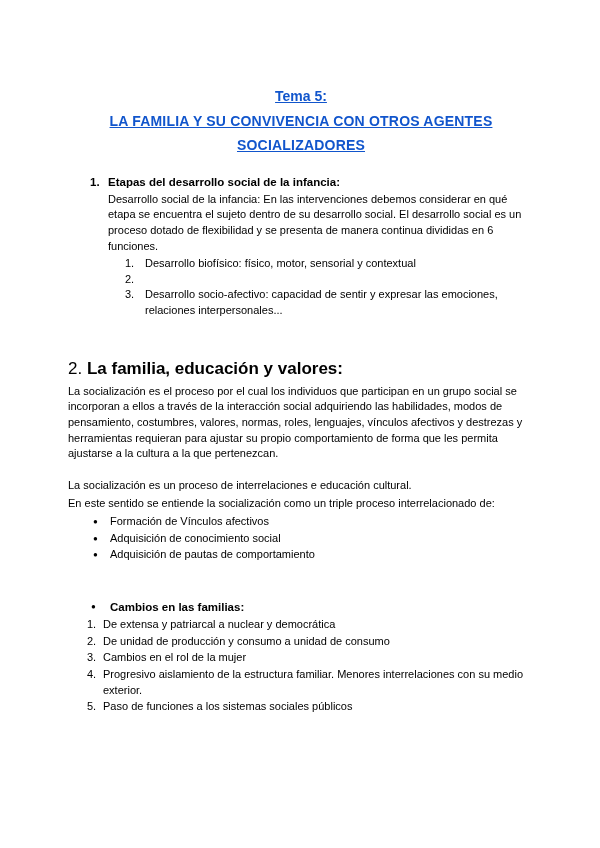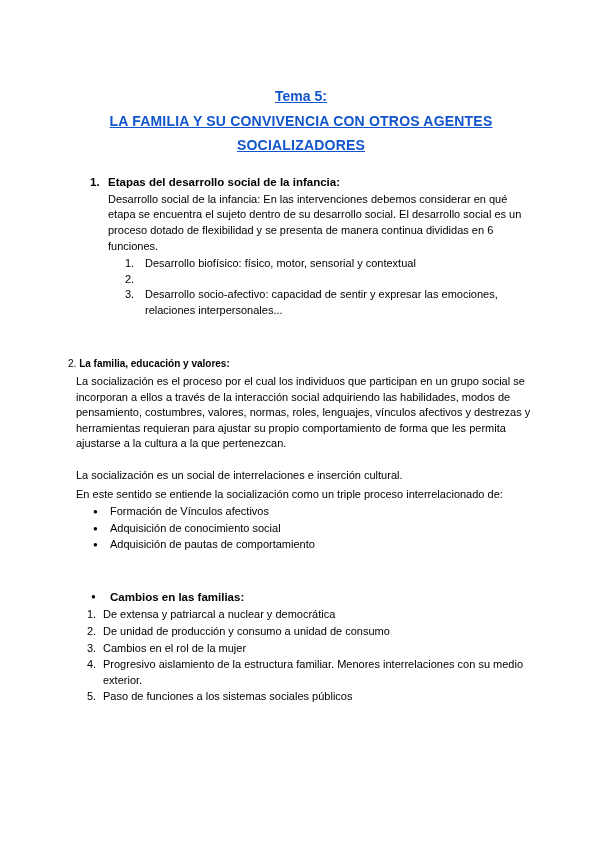--- a/index.html
+++ b/index.html
@@ -43,24 +43,24 @@
   .num-list { margin-top: 2px; }
   .num-item {
     display: flex;
     padding-left: 57px;
   }
   .num-item .num { width: 20px; flex: 0 0 20px; }
   .num-item .txt { flex: 1; }
   .sec2 { margin-top: 38px; }
   .sec2-heading {
     font-weight: bold;
-    font-size: 10px;
+    font-size: 17px;
   }
   .sec2-heading .num { font-weight: normal; }
-  .sec2 p { margin: 3px 0 0 8px; }
+  .sec2 p { margin: 3px 0 0 0; }
   .spaced { margin-top: 16px !important; }
   .bullet-list { margin-top: 2px; }
   .bullet-item {
     display: flex;
     padding-left: 25px;
     margin-top: 1px;
   }
   .bullet-item .dot {
     width: 17px;
     flex: 0 0 17px;
@@ -113,21 +113,21 @@
       </div>
     </div>
   </div>
 
   <div class="sec2">
     <div class="sec2-heading">
       <span class="num">2.</span>
       <span class="txt">La familia, educación y valores:</span>
     </div>
     <p>La socialización es el proceso por el cual los individuos que participan en un grupo social se incorporan a ellos a través de la interacción social adquiriendo las habilidades, modos de pensamiento, costumbres, valores, normas, roles, lenguajes, vínculos afectivos y destrezas y herramientas requieran para ajustar su propio comportamiento de forma que les permita ajustarse a la cultura a la que pertenezcan.</p>
-    <p class="spaced">La socialización es un social de interrelaciones e inserción cultural.</p>
+    <p class="spaced">La socialización es un proceso de interrelaciones e educación cultural.</p>
     <p>En este sentido se entiende la socialización como un triple proceso interrelacionado de:</p>
     <div class="bullet-list">
       <div class="bullet-item">
         <span class="dot">●</span>
         <span class="txt">Formación de Vínculos afectivos</span>
       </div>
       <div class="bullet-item">
         <span class="dot">●</span>
         <span class="txt">Adquisición de conocimiento social</span>
       </div>

